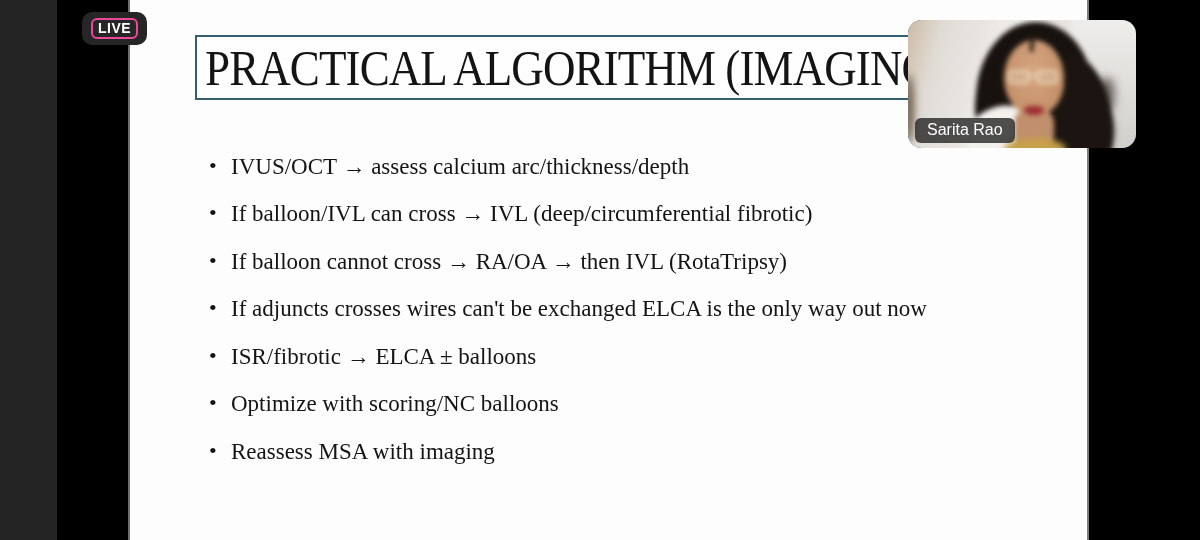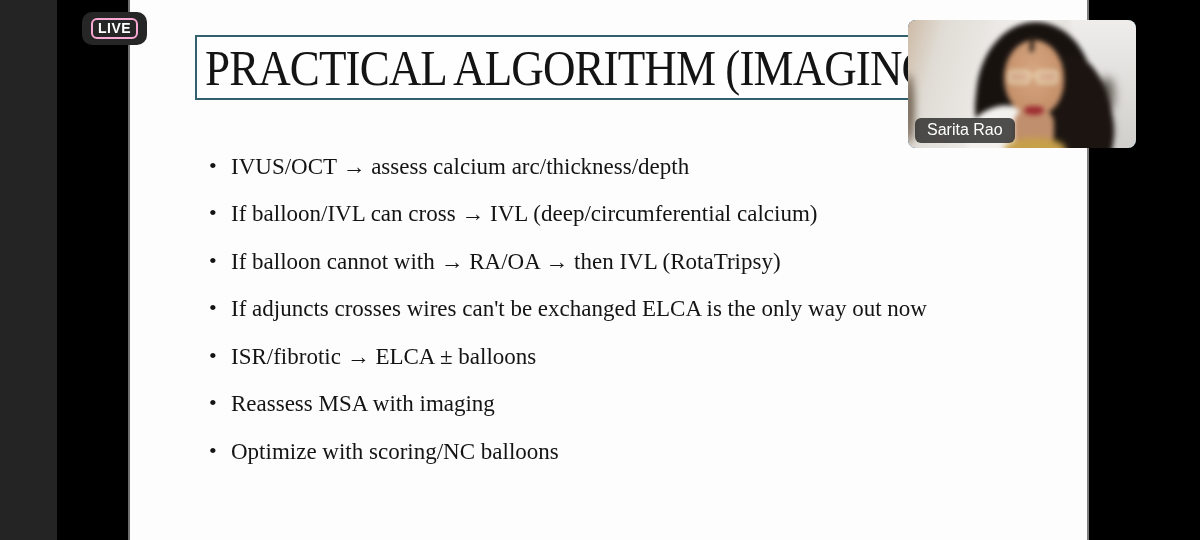--- a/index.html
+++ b/index.html
@@ -62,31 +62,31 @@
   }
   
   .live-badge{
     position:absolute;left:82px;top:12px;width:65px;height:33px;
     background:var(--badge-bg,#262626);
     border-radius:10px;
     display:flex;align-items:center;justify-content:center;
     z-index:30;
   }
   .live-pill{
-    border:2px solid #f9a8d4;
+    border:2px solid #ec4899;
     border-radius:6px;
     padding:0 5px;
     font-size:14px;font-weight:bold;color:#ffffff;
     letter-spacing:0.5px;
     line-height:17px;
   }
   
   .webcam{
     position:absolute;left:908px;top:20px;width:228px;height:128px;
-    border-radius:8px;
+    border-radius:14px;
     overflow:hidden;
     background:#0c4a6e;
     z-index:20;
   }
   .cam-scene{
     position:absolute;left:-6px;top:-6px;right:-6px;bottom:-6px;
     filter:blur(2.5px);
   }
   .cam-wall{
     position:absolute;inset:0;
@@ -185,26 +185,26 @@
 <body>
 
 <div class="left-strip"></div>
 
 <div class="slide">
   <div class="title-box">
     <span class="title-text">PRACTICAL ALGORITHM (IMAGING-GUID</span>
   </div>
   <div class="bullets">
     <div class="bullet">IVUS/OCT → assess calcium arc/thickness/depth</div>
-    <div class="bullet">If balloon/IVL can cross → IVL (deep/circumferential calcium)</div>
-    <div class="bullet">If balloon cannot with → RA/OA → then IVL (RotaTripsy)</div>
+    <div class="bullet">If balloon/IVL can cross → IVL (deep/circumferential fibrotic)</div>
+    <div class="bullet">If balloon cannot cross → RA/OA → then IVL (RotaTripsy)</div>
     <div class="bullet">If adjuncts crosses wires can't be exchanged ELCA is the only way out now</div>
     <div class="bullet">ISR/fibrotic → ELCA ± balloons</div>
+    <div class="bullet">Optimize with scoring/NC balloons</div>
     <div class="bullet">Reassess MSA with imaging</div>
-    <div class="bullet">Optimize with scoring/NC balloons</div>
   </div>
 </div>
 
 <div class="live-badge">
   <span class="live-pill">LIVE</span>
 </div>
 
 <div class="webcam">
   <div class="cam-scene">
     <div class="cam-wall"></div>

